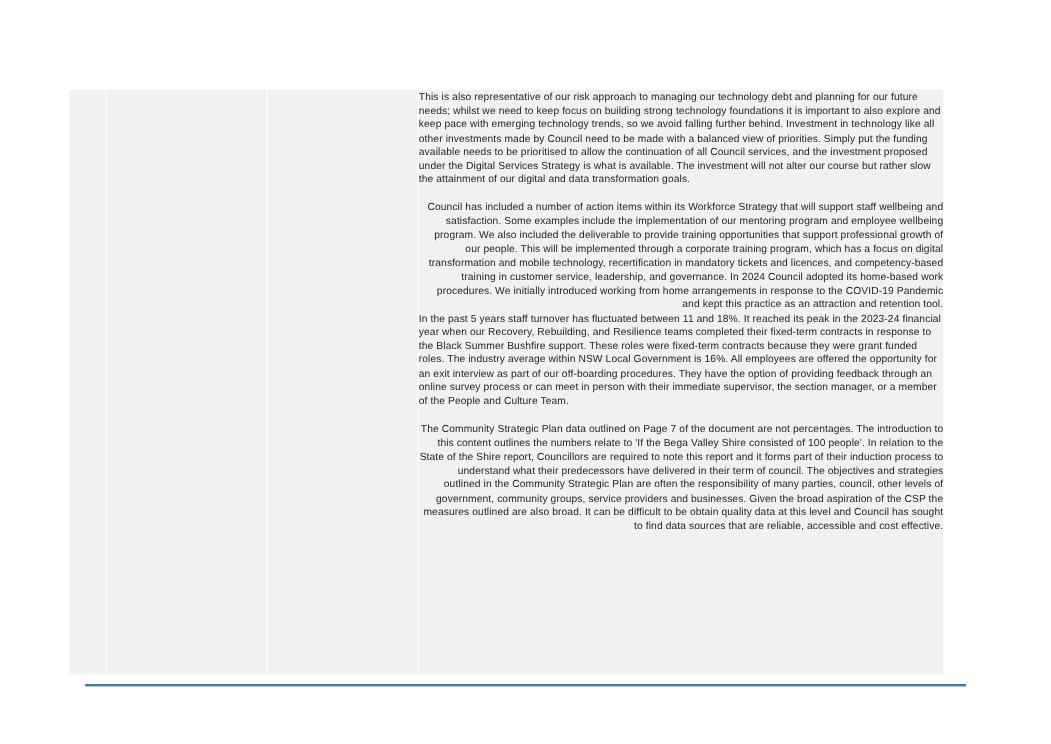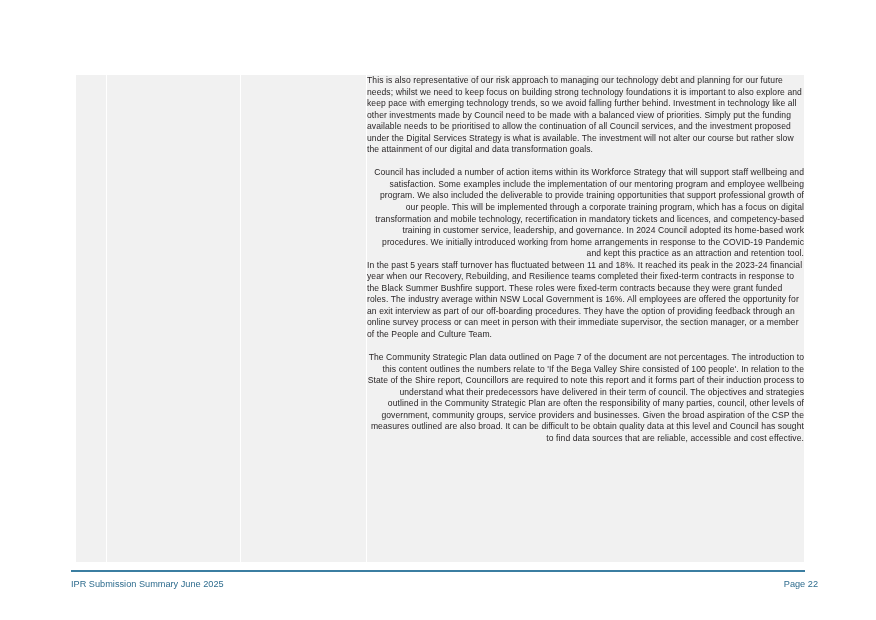--- a/index.html
+++ b/index.html
@@ -20,21 +20,21 @@
     left: 0;
     top: 0;
     width: 876px;
     height: 620px;
     background: #ffffff;
   }
 
   
   .content-table {
     position: absolute;
-    left: 76px;
+    left: 58px;
     top: 75px;
     width: 725px;
     border-collapse: separate;
     border-spacing: 0;
     table-layout: fixed;
   }
 
   .content-table td {
     background: #f1f1f1;
     border-right: 1px solid #ffffff;
@@ -122,18 +122,14 @@
           <p class="para spaced">Council has included a number of action items within its Workforce Strategy that will support staff wellbeing and satisfaction. Some examples include the implementation of our mentoring program and employee wellbeing program. We also included the deliverable to provide training opportunities that support professional growth of our people. This will be implemented through a corporate training program, which has a focus on digital transformation and mobile technology, recertification in mandatory tickets and licences, and competency-based training in customer service, leadership, and governance. In 2024 Council adopted its home-based work procedures. We initially introduced working from home arrangements in response to the COVID-19 Pandemic and kept this practice as an attraction and retention tool.</p>
           <p class="para tight">In the past 5 years staff turnover has fluctuated between 11 and 18%. It reached its peak in the 2023-24 financial year when our Recovery, Rebuilding, and Resilience teams completed their fixed-term contracts in response to the Black Summer Bushfire support. These roles were fixed-term contracts because they were grant funded roles. The industry average within NSW Local Government is 16%. All employees are offered the opportunity for an exit interview as part of our off-boarding procedures. They have the option of providing feedback through an online survey process or can meet in person with their immediate supervisor, the section manager, or a member of the People and Culture Team.</p>
           <p class="para spaced">The Community Strategic Plan data outlined on Page 7 of the document are not percentages. The introduction to this content outlines the numbers relate to 'If the Bega Valley Shire consisted of 100 people'. In relation to the State of the Shire report, Councillors are required to note this report and it forms part of their induction process to understand what their predecessors have delivered in their term of council. The objectives and strategies outlined in the Community Strategic Plan are often the responsibility of many parties, council, other levels of government, community groups, service providers and businesses. Given the broad aspiration of the CSP the measures outlined are also broad. It can be difficult to be obtain quality data at this level and Council has sought to find data sources that are reliable, accessible and cost effective.</p>
         </td>
       </tr>
     </tbody>
   </table>
 
   <div class="footer-rule"></div>
 
-  <div class="footer">
-    <span class="footer-left">IPR Submission Summary June 2025</span>
-    <span class="footer-right">Page 22</span>
-  </div>
 
 </div>
 
 </body></html>

